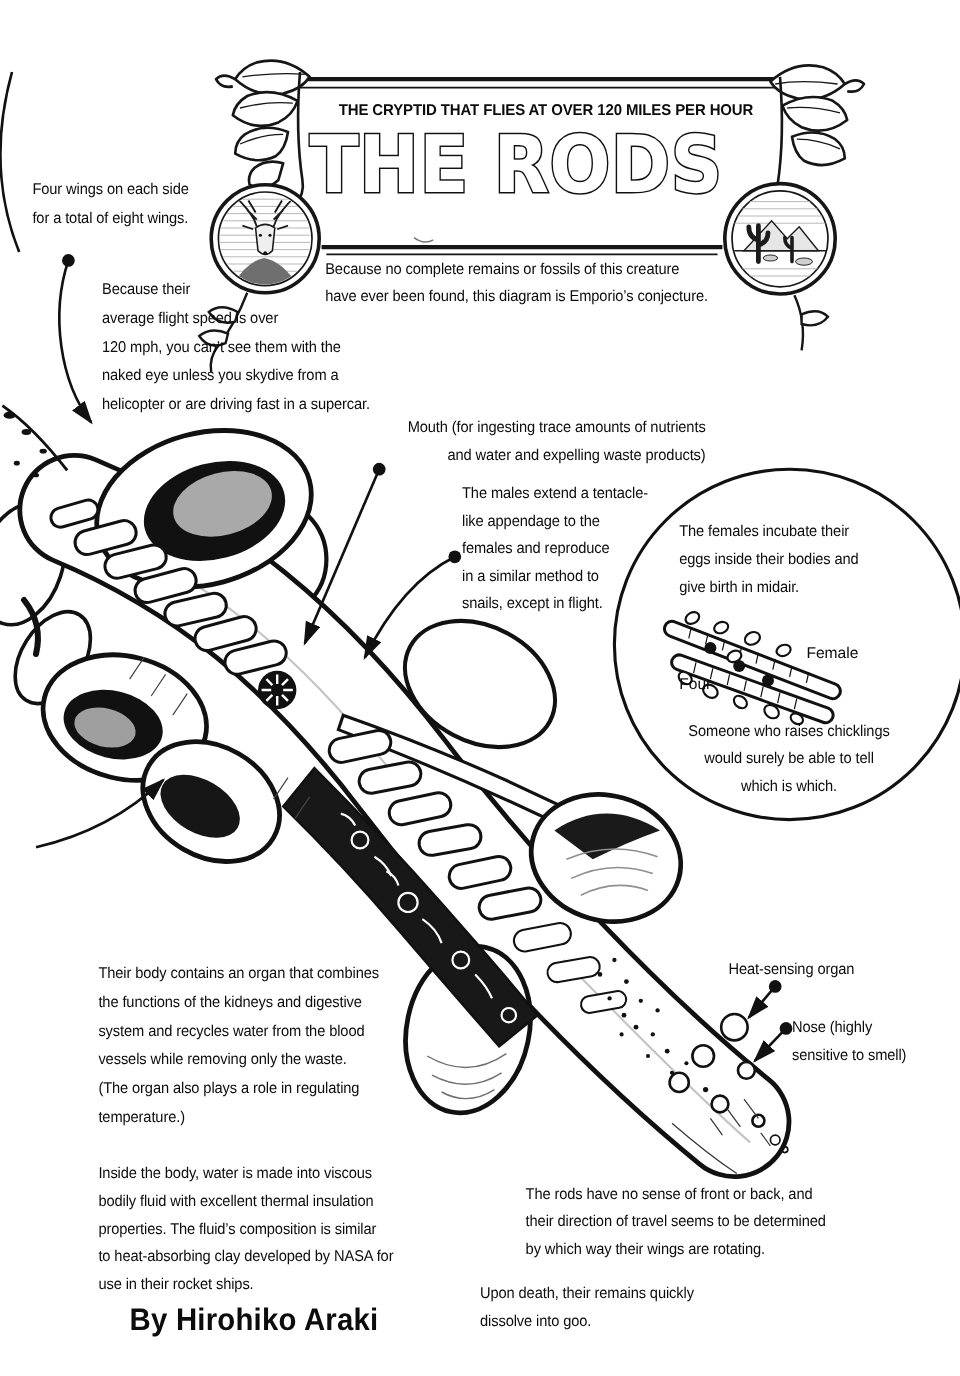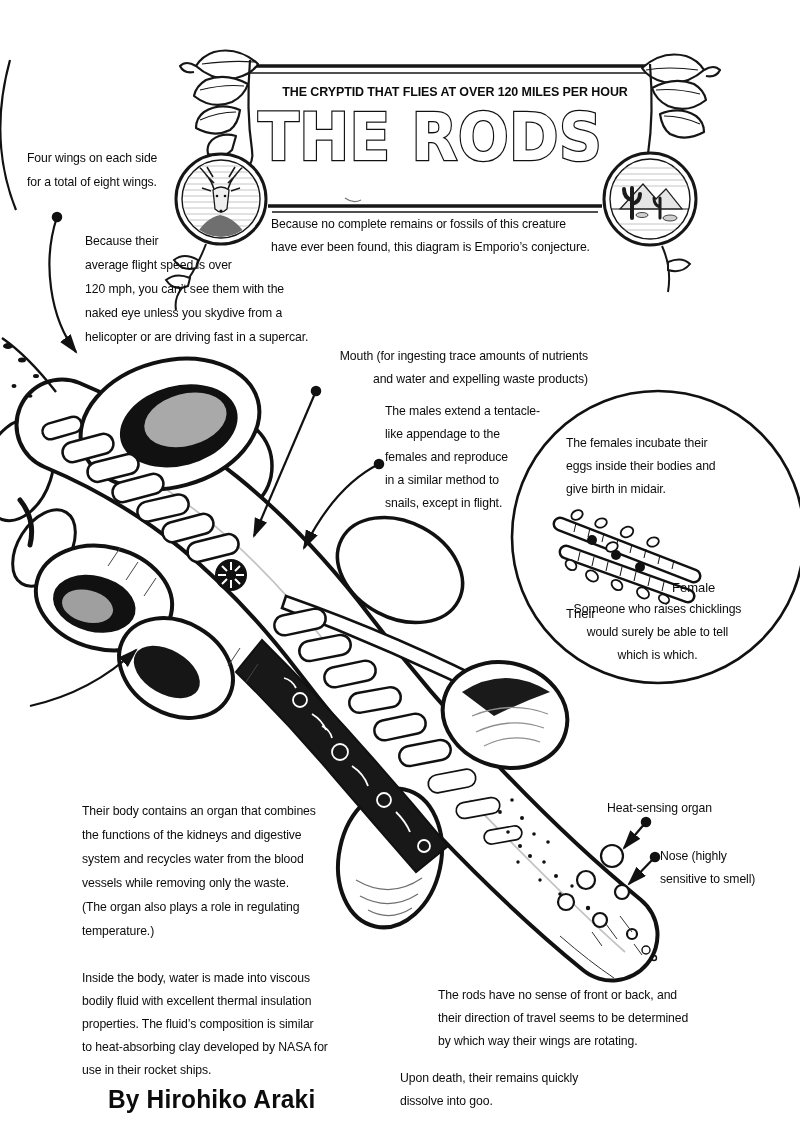--- a/index.html
+++ b/index.html
@@ -9,21 +9,21 @@
   .layer{position:absolute;left:0;top:0;}
   .note{position:absolute;font-size:13px;line-height:23px;white-space:pre;
         letter-spacing:-0.1px;color:#0c0c0c;transform:scaleX(.94);transform-origin:0 0;}
   .note.center{text-align:center;transform-origin:50% 0;}
   .note.right{text-align:right;transform-origin:100% 0;}
   .tagline{position:absolute;left:155px;top:84px;width:600px;text-align:center;
            font-size:13px;font-weight:bold;letter-spacing:-0.1px;white-space:pre;
            transform:scaleX(.96);transform-origin:50% 0;}
   .author{position:absolute;left:108px;top:1084px;font-size:26px;font-weight:bold;
           white-space:pre;transform:scaleX(.94);transform-origin:0 0;letter-spacing:0.2px;}
-  .inset-label{position:absolute;font-size:13px;white-space:pre;margin-top:44px;}
+  .inset-label{position:absolute;font-size:13px;white-space:pre;}
 </style>
 </head>
 <body>
 
 <div class="page">
 
   <svg class="layer" width="800" height="1147" viewBox="0 0 800 1147">
     <defs>
       <marker id="ah" orient="auto" markerWidth="11" markerHeight="8" refX="8" refY="3">
         <path d="M0,0 L9,3 L0,6 Z" fill="#111"></path>
@@ -296,21 +296,21 @@
   <div class="note" style="left:385px;top:399px;">The males extend a tentacle-
 like appendage to the
 females and reproduce
 in a similar method to
 snails, except in flight.</div>
 
   <div class="note" style="left:566px;top:431px;">The females incubate their
 eggs inside their bodies and
 give birth in midair.</div>
   <div class="inset-label" style="left:672px;top:536px;">Female</div>
-  <div class="inset-label" style="left:566px;top:562px;">Their</div>
+  <div class="inset-label" style="left:566px;top:562px;">Four</div>
   <div class="note center" style="left:545px;top:597px;width:225px;">Someone who raises chicklings
 would surely be able to tell
 which is which.</div>
 
   <div class="note" style="left:82px;top:799px;line-height:24px;">Their body contains an organ that combines
 the functions of the kidneys and digestive
 system and recycles water from the blood
 vessels while removing only the waste.
 (The organ also plays a role in regulating
 temperature.)</div>

